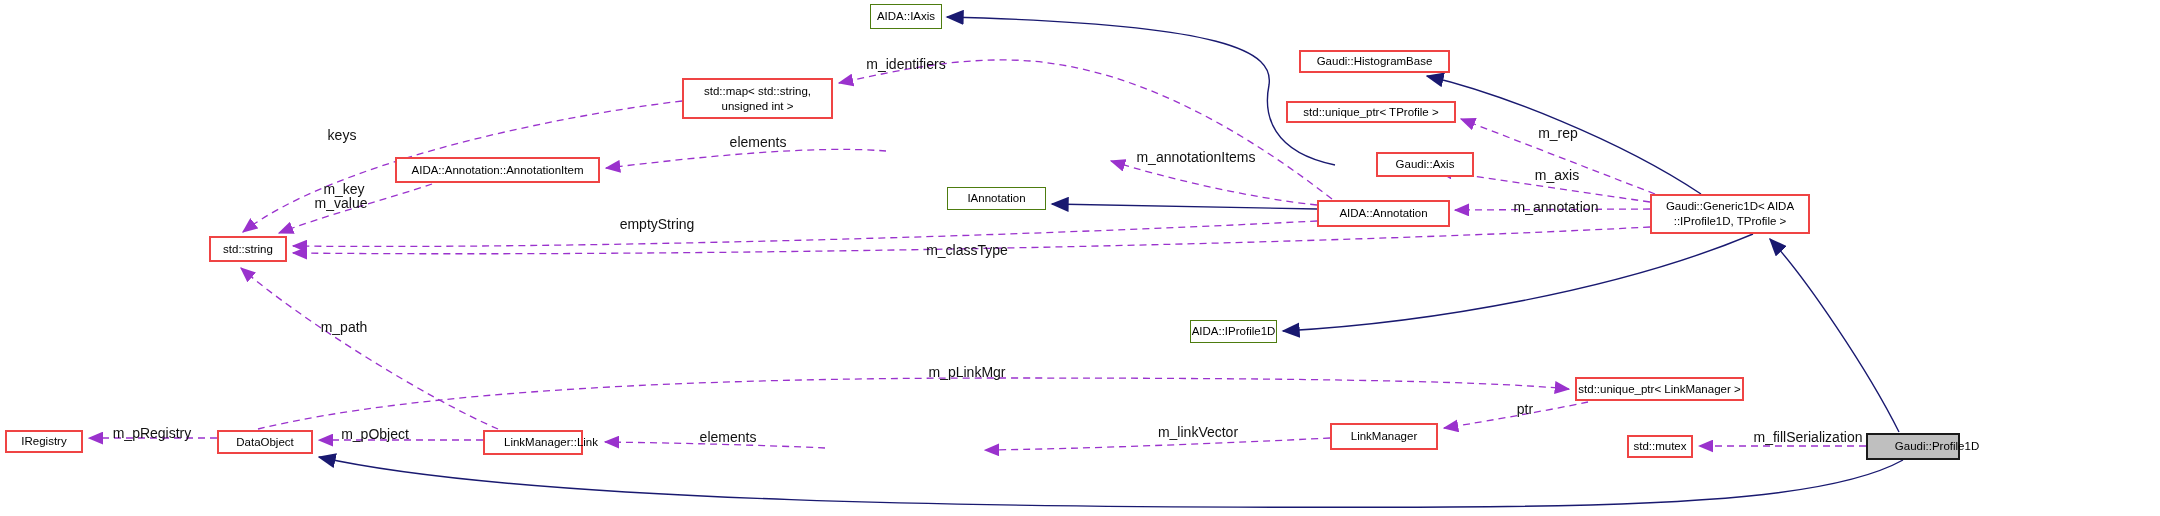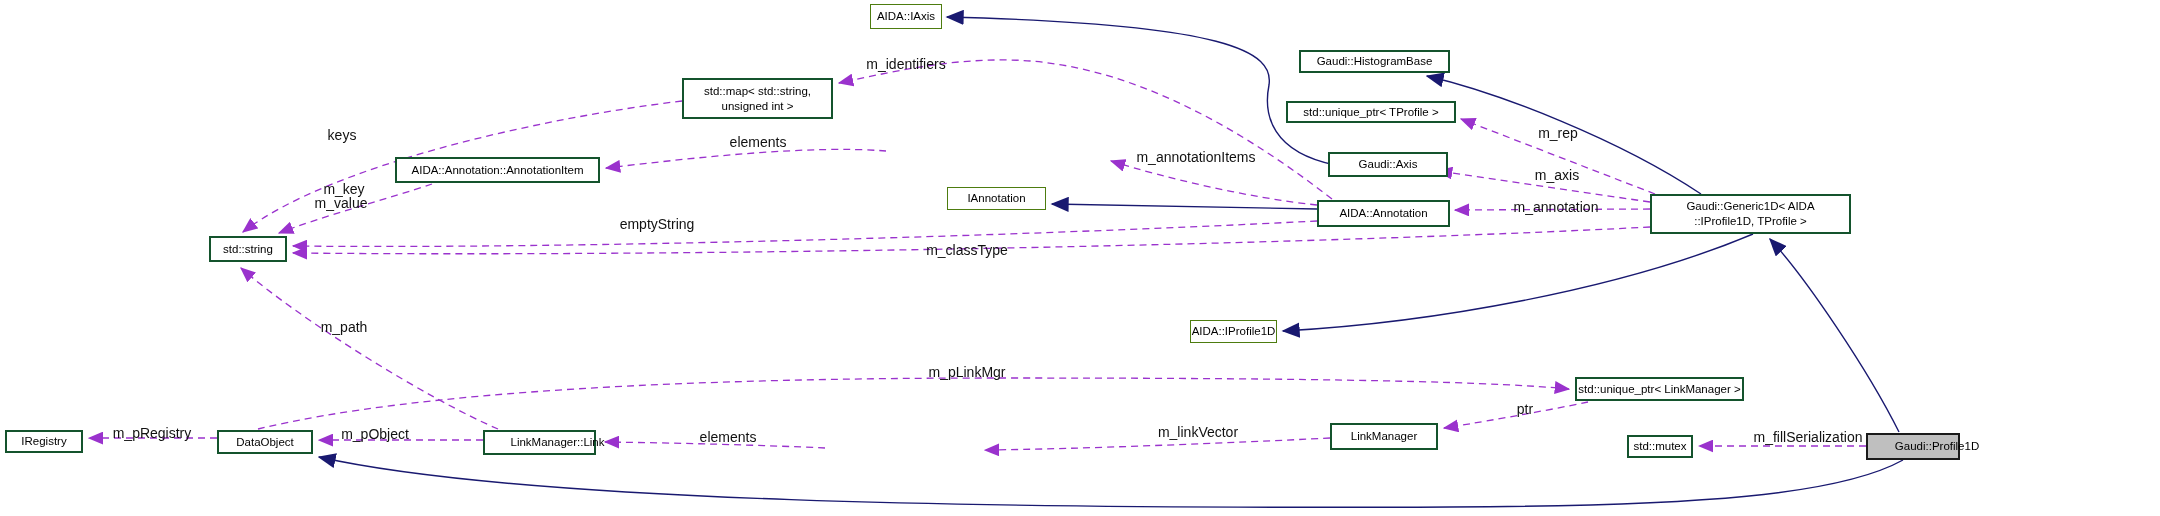--- a/index.html
+++ b/index.html
@@ -1,20 +1,20 @@
 <!DOCTYPE html>
 <html><head>
 <meta charset="utf-8">
 <style>
   html,body{margin:0;padding:0;background:#ffffff;}
   #canvas{position:relative;width:2160px;height:516px;background:#ffffff;overflow:hidden;
           font-family:"Liberation Sans","DejaVu Sans",sans-serif;}
   #edges{position:absolute;left:0;top:0;width:2160px;height:516px;}
   .node{position:absolute;display:flex;flex-direction:column;align-items:center;justify-content:center;
-        background:#ffffff;border:2px solid #14532d;font-size:11.5px;color:#000;
+        background:#ffffff;border:2px solid #ef4444;font-size:11.5px;color:#000;
         line-height:15px;text-align:center;white-space:nowrap;box-sizing:border-box;z-index:3;}
   .node.ext{border:1px solid #4d7c0f;}
   .node.self{background:#bfbfbf;border:2px solid #1a1a1a;padding-left:48px;}
   .elabel{position:absolute;transform:translate(-50%,-50%);font-size:14px;color:#111;
           white-space:nowrap;z-index:2;text-align:left;line-height:14px;}
 </style>
 </head>
 <body>
 
 <div id="canvas">
@@ -64,52 +64,52 @@
   <div class="node" style="left:1299px;top:50px;width:151px;height:23px;">
       <span>Gaudi::HistogramBase</span>
     </div>
   <div class="node" style="left:682px;top:78px;width:151px;height:41px;">
     <span>std::map&lt; std::string,</span>
     <span>unsigned int &gt;</span>
   </div>
   <div class="node" style="left:1286px;top:101px;width:170px;height:22px;">
       <span>std::unique_ptr&lt; TProfile &gt;</span>
     </div>
-  <div class="node" style="left:1328px;top:152px;width:120px;height:25px;">
+  <div class="node" style="left:1376px;top:152px;width:98px;height:25px;">
       <span>Gaudi::Axis</span>
     </div>
   <div class="node" style="left:395px;top:157px;width:205px;height:26px;">
       <span>AIDA::Annotation::AnnotationItem</span>
     </div>
   <div class="node ext" style="left:947px;top:187px;width:99px;height:23px;">
       <span>IAnnotation</span>
     </div>
   <div class="node" style="left:1317px;top:200px;width:133px;height:27px;">
       <span>AIDA::Annotation</span>
     </div>
-  <div class="node" style="left:1650px;top:194px;width:201px;height:40px;">
+  <div class="node" style="left:1650px;top:194px;width:160px;height:40px;">
     <span>Gaudi::Generic1D&lt; AIDA</span>
     <span>::IProfile1D, TProfile &gt;</span>
   </div>
   <div class="node" style="left:209px;top:236px;width:78px;height:26px;">
       <span>std::string</span>
     </div>
   <div class="node ext" style="left:1190px;top:320px;width:87px;height:23px;">
       <span>AIDA::IProfile1D</span>
     </div>
   <div class="node" style="left:1575px;top:377px;width:169px;height:24px;">
       <span>std::unique_ptr&lt; LinkManager &gt;</span>
     </div>
   <div class="node" style="left:5px;top:430px;width:78px;height:23px;">
       <span>IRegistry</span>
     </div>
   <div class="node" style="left:217px;top:430px;width:96px;height:24px;">
       <span>DataObject</span>
     </div>
-  <div class="node" style="left:483px;top:430px;width:113px;height:25px;padding-left:36px;">
+  <div class="node" style="left:483px;top:430px;width:100px;height:25px;padding-left:36px;">
       <span>LinkManager::Link</span>
     </div>
   <div class="node" style="left:1330px;top:423px;width:108px;height:27px;">
       <span>LinkManager</span>
     </div>
   <div class="node" style="left:1627px;top:435px;width:66px;height:23px;">
       <span>std::mutex</span>
     </div>
   <div class="node self" style="left:1866px;top:433px;width:94px;height:27px;">
       <span>Gaudi::Profile1D</span>

